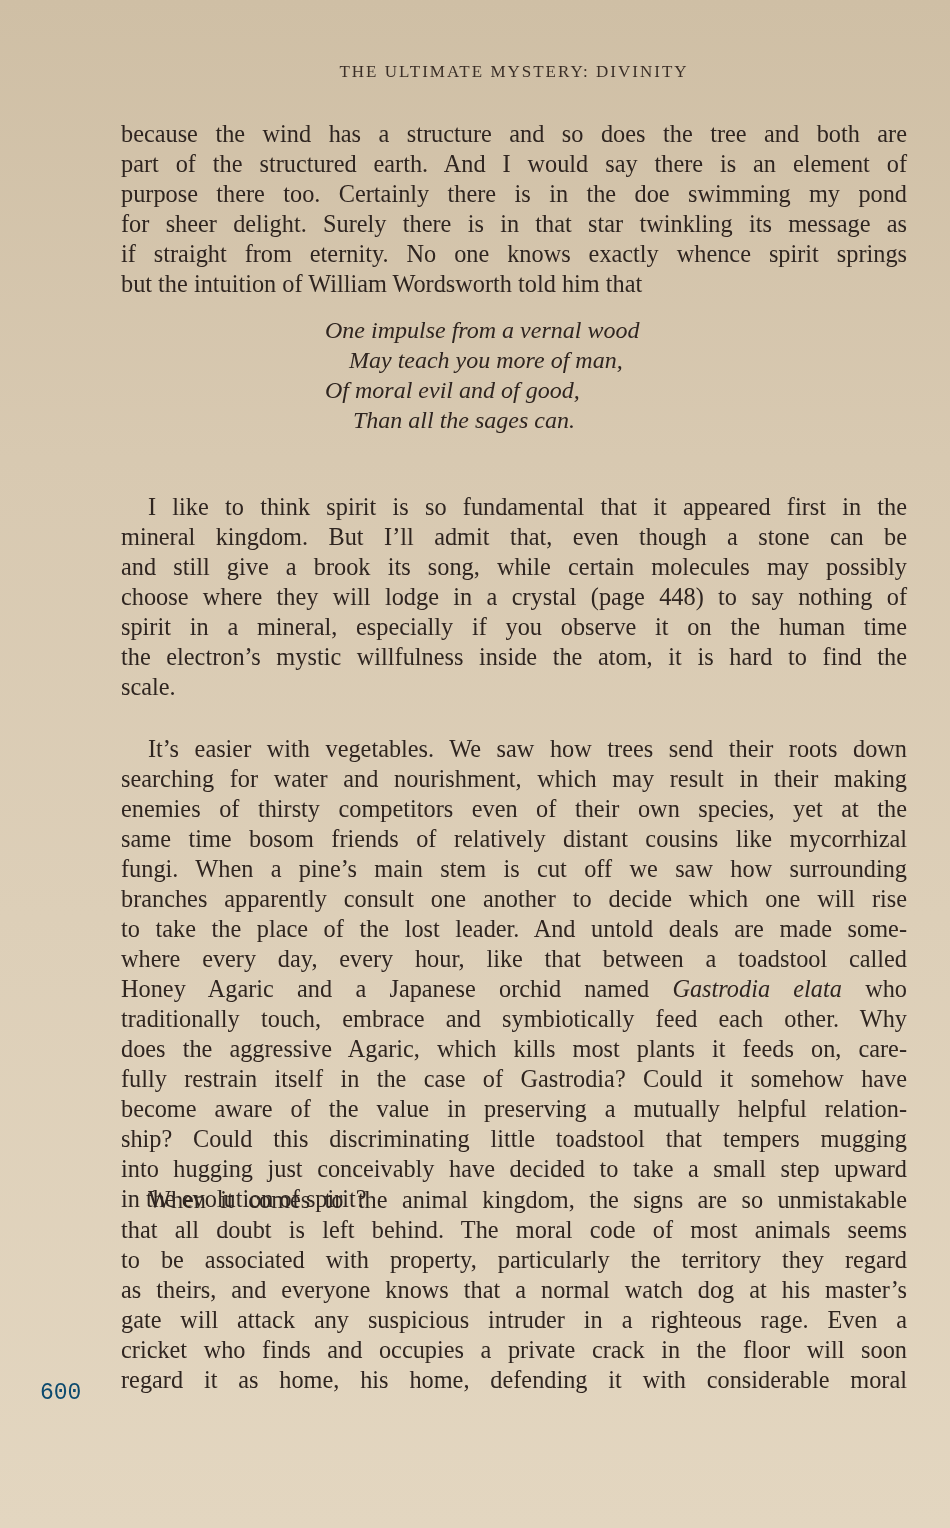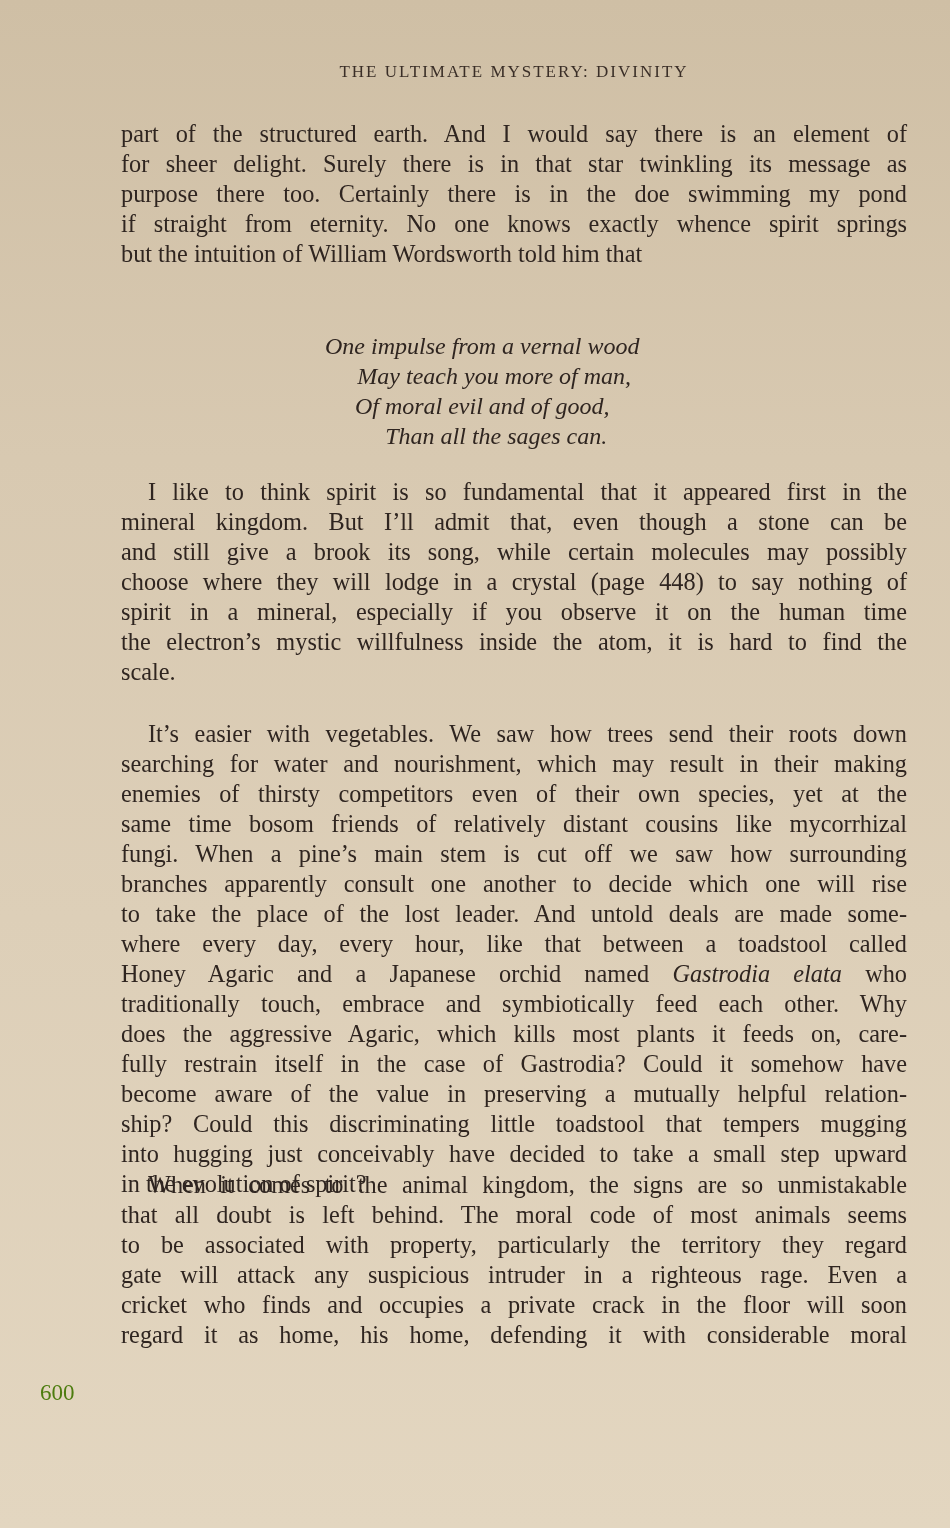--- a/index.html
+++ b/index.html
@@ -14,43 +14,44 @@
   .running-head {
     position: absolute; top: 62px; left: 0; width: 1028px;
     text-align: center; font-size: 17px; letter-spacing: 2px; color: #3a2e27;
   }
   .text-block {
     position: absolute; left: 121px; width: 786px;
     font-size: 24.3px; line-height: 30px;
   }
   .line { display: block; height: 30px; white-space: nowrap; text-align: justify; text-align-last: justify; }
   .line.last { text-align-last: left; }
-  .line.indent { padding-left: 27px; }
+  .line.indent { padding-left: 27px; margin-top: 15px; }
   .verse {
-    position: absolute; left: 325px; top: 331px;
-    font-style: italic; font-size: 24px; line-height: 30px; text-align: center;
+    position: absolute; left: 325px; top: 315px;
+    font-style: italic; font-size: 24px; line-height: 30px;
   }
   .verse .vline { display: block; height: 30px; white-space: nowrap; }
   .verse .vline.in { padding-left: 24px; }
   .verse .vline.in2 { padding-left: 28px; font-style: italic; }
   .it { font-style: italic; }
   .folio {
-    position: absolute; left: 40px; top: 1380px; font-size: 23px; color: #4d7c0f;
+    position: absolute; left: 40px; top: 1380px; font-size: 23px; color: #0c4a6e; font-family: Liberation Mono, monospace;
   }
 </style>
 </head>
 <body>
 
 <div class="page">
   <div class="running-head">THE ULTIMATE MYSTERY: DIVINITY</div>
 
   <div class="text-block" style="top:119px">
+    <span class="line">because the wind has a structure and so does the tree and both are</span>
     <span class="line">part of the structured earth.  And I would say there is an element of</span>
+    <span class="line">purpose there too.  Certainly there is in the doe swimming my pond</span>
     <span class="line">for sheer delight.  Surely there is in that star twinkling its message as</span>
-    <span class="line">purpose there too.  Certainly there is in the doe swimming my pond</span>
     <span class="line">if straight from eternity.  No one knows exactly whence spirit springs</span>
     <span class="line last">but the intuition of William Wordsworth told him that</span>
   </div>
 
   <div class="verse">
     <span class="vline">One impulse from a vernal wood</span>
     <span class="vline in">May teach you more of man,</span>
     <span class="vline">Of moral evil and of good,</span>
     <span class="vline in2">Than all the sages can.</span>
   </div>
@@ -81,19 +82,20 @@
     <span class="line">become aware of the value in preserving a mutually helpful relation-</span>
     <span class="line">ship?  Could this discriminating little toadstool that tempers mugging</span>
     <span class="line">into hugging just conceivably have decided to take a small step upward</span>
     <span class="line last">in the evolution of spirit?</span>
   </div>
 
   <div class="text-block" style="top:1170px">
     <span class="line indent">When it comes to the animal kingdom, the signs are so unmistakable</span>
     <span class="line">that all doubt is left behind.  The moral code of most animals seems</span>
     <span class="line">to be associated with property, particularly the territory they regard</span>
+    <span class="line">as theirs, and everyone knows that a normal watch dog at his master’s</span>
     <span class="line">gate will attack any suspicious intruder in a righteous rage.  Even a</span>
     <span class="line">cricket who finds and occupies a private crack in the floor will soon</span>
     <span class="line">regard it as home, his home, defending it with considerable moral</span>
   </div>
 
   <div class="folio">600</div>
 </div>
 
 </body></html>

